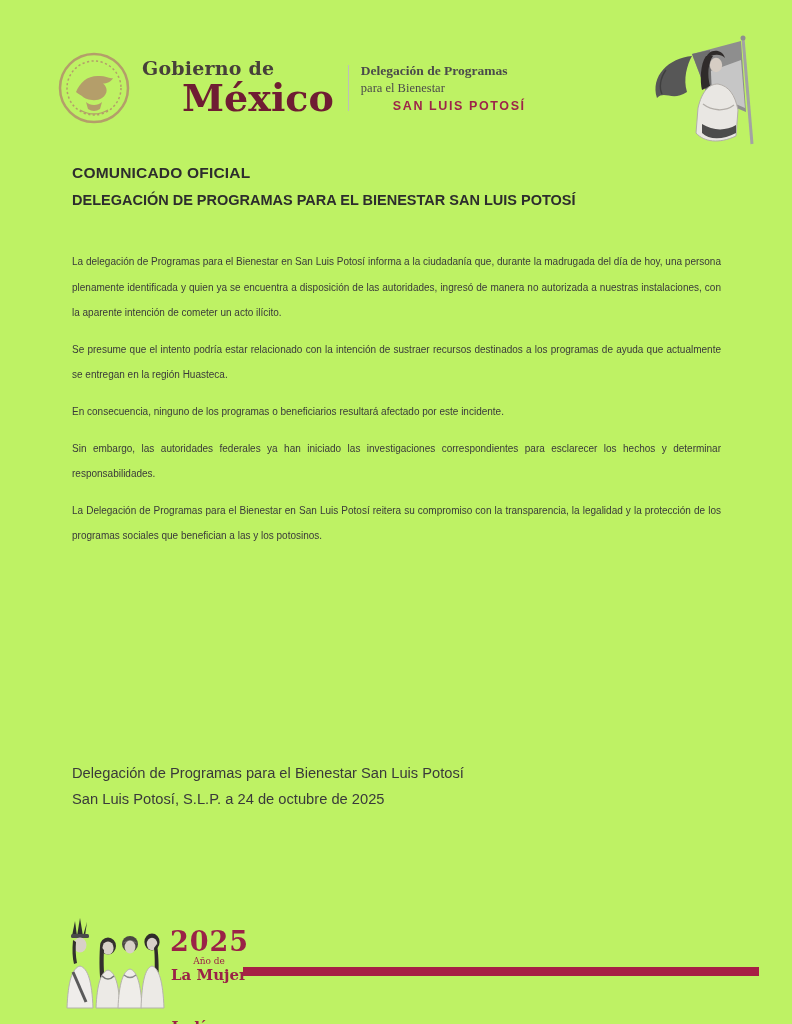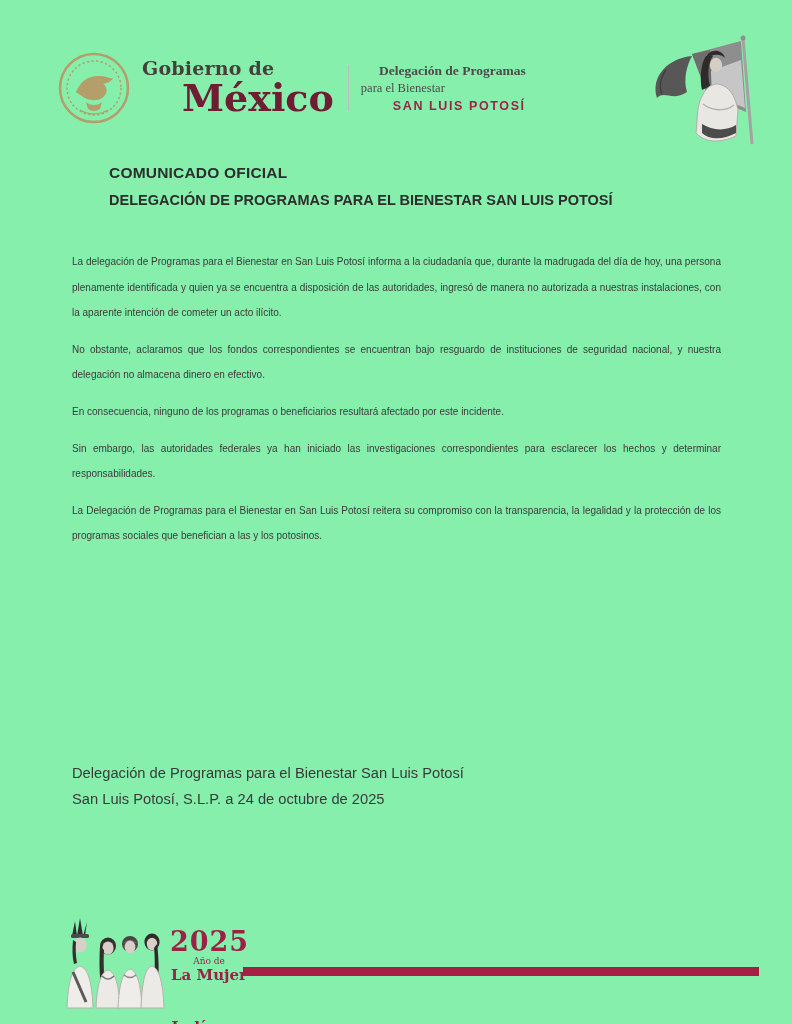--- a/index.html
+++ b/index.html
@@ -1,41 +1,41 @@
 <!DOCTYPE html>
 <html><head>
 <meta charset="utf-8">
 <style>
   html,body{margin:0;padding:0;background:#e8e8e8;}
   .page{
     position:relative;
     width:792px;height:1024px;
     margin:0 auto;
-    background:#86efac;
+    background:#bef264;
     font-family:"Liberation Sans",sans-serif;
     overflow:hidden;
     box-shadow:0 0 6px rgba(0,0,0,.25);
   }
 
   
   .header-left{position:absolute;top:50px;left:56px;display:flex;align-items:center;}
   .seal{width:76px;height:76px;flex:0 0 auto;}
   .wordmark{margin-left:10px;font-family:"DejaVu Serif","Liberation Serif",serif;}
   .wordmark-top{font-size:19px;font-weight:bold;color:#47403a;line-height:1.05;letter-spacing:.2px;}
   .wordmark-bottom{font-size:38px;font-weight:bold;color:#6f1d33;line-height:1;margin-top:1px;margin-left:40px;}
   .divider{width:1px;height:46px;background:#bdbdbd;margin:0 12px 0 14px;}
   .delegation{font-family:"Liberation Serif",serif;line-height:1.28;}
-  .delegation-l1{font-size:13.5px;font-weight:bold;color:#4b4b4b;text-align:right;}
+  .delegation-l1{font-size:13.5px;font-weight:bold;color:#4b4b4b;}
   .delegation-l2{font-size:12.5px;color:#4b4b4b;}
   .delegation-l3{font-family:"Liberation Sans",sans-serif;font-size:12.5px;font-weight:bold;
                  color:#9d2449;letter-spacing:1.6px;margin-top:2px;margin-left:32px;}
   .flag-art{position:absolute;top:32px;left:646px;width:132px;height:116px;}
 
   
-  .title-block{position:absolute;top:164px;left:72px;width:650px;color:#2d2d2d;margin-left:37px;}
+  .title-block{position:absolute;top:164px;left:72px;width:650px;color:#2d2d2d;}
   .title-l1{font-size:15.5px;font-weight:bold;letter-spacing:.2px;margin:0 0 10px 0;}
   .title-l2{font-size:14.5px;font-weight:bold;margin:0;}
 
   
   .body-block{position:absolute;top:249px;left:72px;width:649px;}
   .body-block p{
     margin:0 0 11px 0;
     font-size:10px;line-height:25.6px;
     color:#3a3a3a;text-align:justify;
   }
@@ -98,21 +98,21 @@
     <path d="M56,92 C67,99 80,99 90,93 L90,101 C77,108 63,108 56,101 Z" fill="#4c4c4c"></path>
   </svg>
 
   <div class="title-block">
     <p class="title-l1">COMUNICADO OFICIAL</p>
     <p class="title-l2">DELEGACIÓN DE PROGRAMAS PARA EL BIENESTAR SAN LUIS POTOSÍ</p>
   </div>
 
   <div class="body-block">
     <p>La delegación de Programas para el Bienestar en San Luis Potosí informa a la ciudadanía que, durante la madrugada del día de hoy, una persona plenamente identificada y quien ya se encuentra a disposición de las autoridades, ingresó de manera no autorizada a nuestras instalaciones, con la aparente intención de cometer un acto ilícito.</p>
-    <p>No obstante, aclaramos que los fondos correspondientes se encuentran bajo resguardo de instituciones de seguridad nacional, y nuestra delegación no almacena dinero en efectivo.</p>
+    <p>Se presume que el intento podría estar relacionado con la intención de sustraer recursos destinados a los programas de ayuda que actualmente se entregan en la región Huasteca.</p>
     <p>En consecuencia, ninguno de los programas o beneficiarios resultará afectado por este incidente.</p>
     <p>Sin embargo, las autoridades federales ya han iniciado las investigaciones correspondientes para esclarecer los hechos y determinar responsabilidades.</p>
     <p>La Delegación de Programas para el Bienestar en San Luis Potosí reitera su compromiso con la transparencia, la legalidad y la protección de los programas sociales que benefician a las y los potosinos.</p>
   </div>
 
   <div class="closing">
     <div>Delegación de Programas para el Bienestar San Luis Potosí</div>
     <div>San Luis Potosí, S.L.P. a 24 de octubre de 2025</div>
   </div>
 

